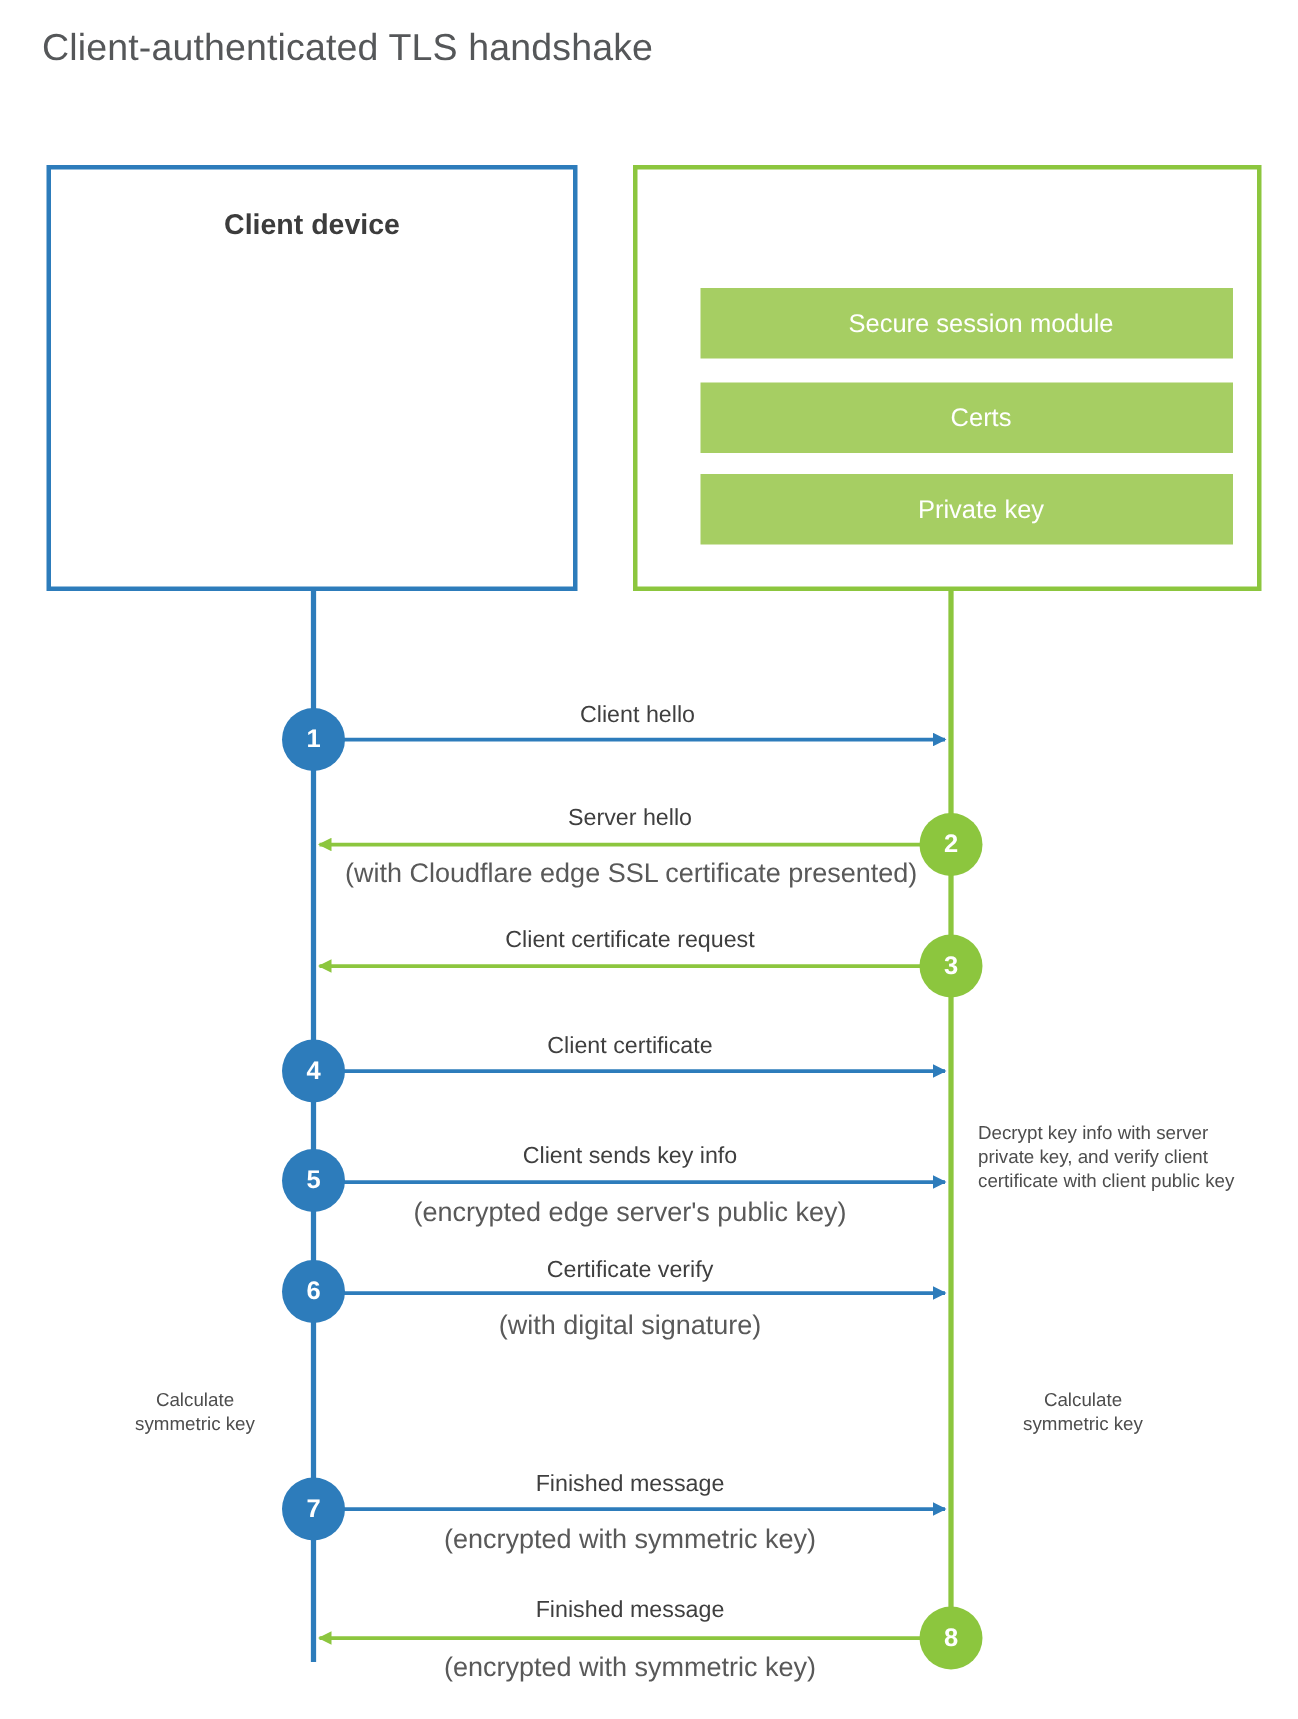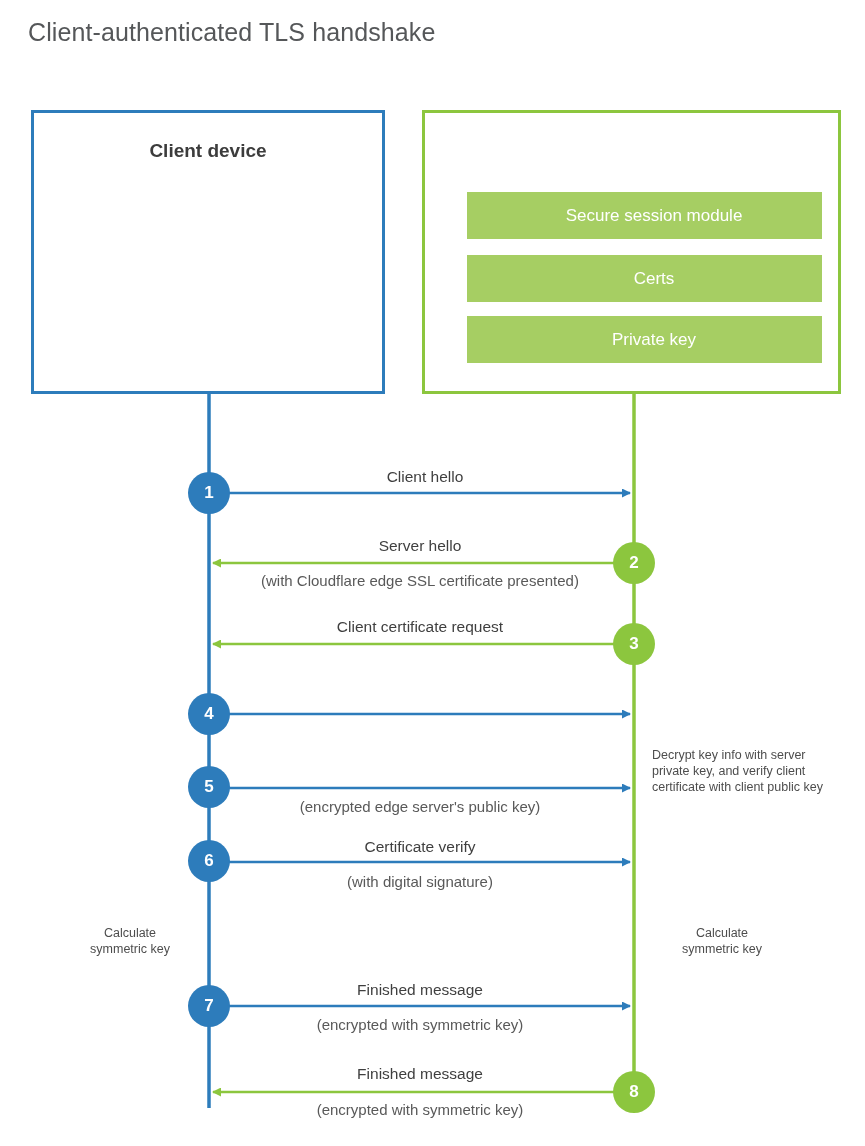--- a/index.html
+++ b/index.html
@@ -94,21 +94,21 @@
     text-align: center;
     font-size: 15px;
     color: #4d4d4d;
     white-space: nowrap;
   }
   .lbl-main {
     font-size: 15.5px;
     color: #3f3f3f;
   }
   .lbl-sub {
-    font-size: 15px;
+    font-size: 18px;
     color: #595959;
   }
   .side-note {
     position: absolute;
     font-size: 12.5px;
     color: #4d4d4d;
     line-height: 16px;
     text-align: center;
     white-space: pre-line;
   }
@@ -182,21 +182,23 @@
   <div class="badge badge-blue" style="left:188px; top:985px;">7</div>
   <div class="badge badge-green" style="left:613px; top:1071px;">8</div>
 
   <div class="lbl lbl-main" style="left:230px; width:390px; top:468px;">Client hello</div>
 
   <div class="lbl lbl-main" style="left:230px; width:380px; top:537px;">Server hello</div>
   <div class="lbl lbl-sub" style="left:230px; width:380px; top:572px;">(with Cloudflare edge SSL certificate presented)</div>
 
   <div class="lbl lbl-main" style="left:230px; width:380px; top:618px;">Client certificate request</div>
 
-
+  <div class="lbl lbl-main" style="left:230px; width:380px; top:689px;">Client certificate</div>
+
+  <div class="lbl lbl-main" style="left:230px; width:380px; top:762px;">Client sends key info</div>
   <div class="lbl lbl-sub" style="left:230px; width:380px; top:798px;">(encrypted edge server's public key)</div>
 
   <div class="lbl lbl-sub" style="left:230px; width:380px; top:873px;">(with digital signature)</div>
   <div class="lbl lbl-main" style="left:230px; width:380px; top:838px;">Certificate verify</div>
 
   <div class="lbl lbl-main" style="left:230px; width:380px; top:981px;">Finished message</div>
   <div class="lbl lbl-sub" style="left:230px; width:380px; top:1016px;">(encrypted with symmetric key)</div>
 
   <div class="lbl lbl-main" style="left:230px; width:380px; top:1065px;">Finished message</div>
   <div class="lbl lbl-sub" style="left:230px; width:380px; top:1101px;">(encrypted with symmetric key)</div>

